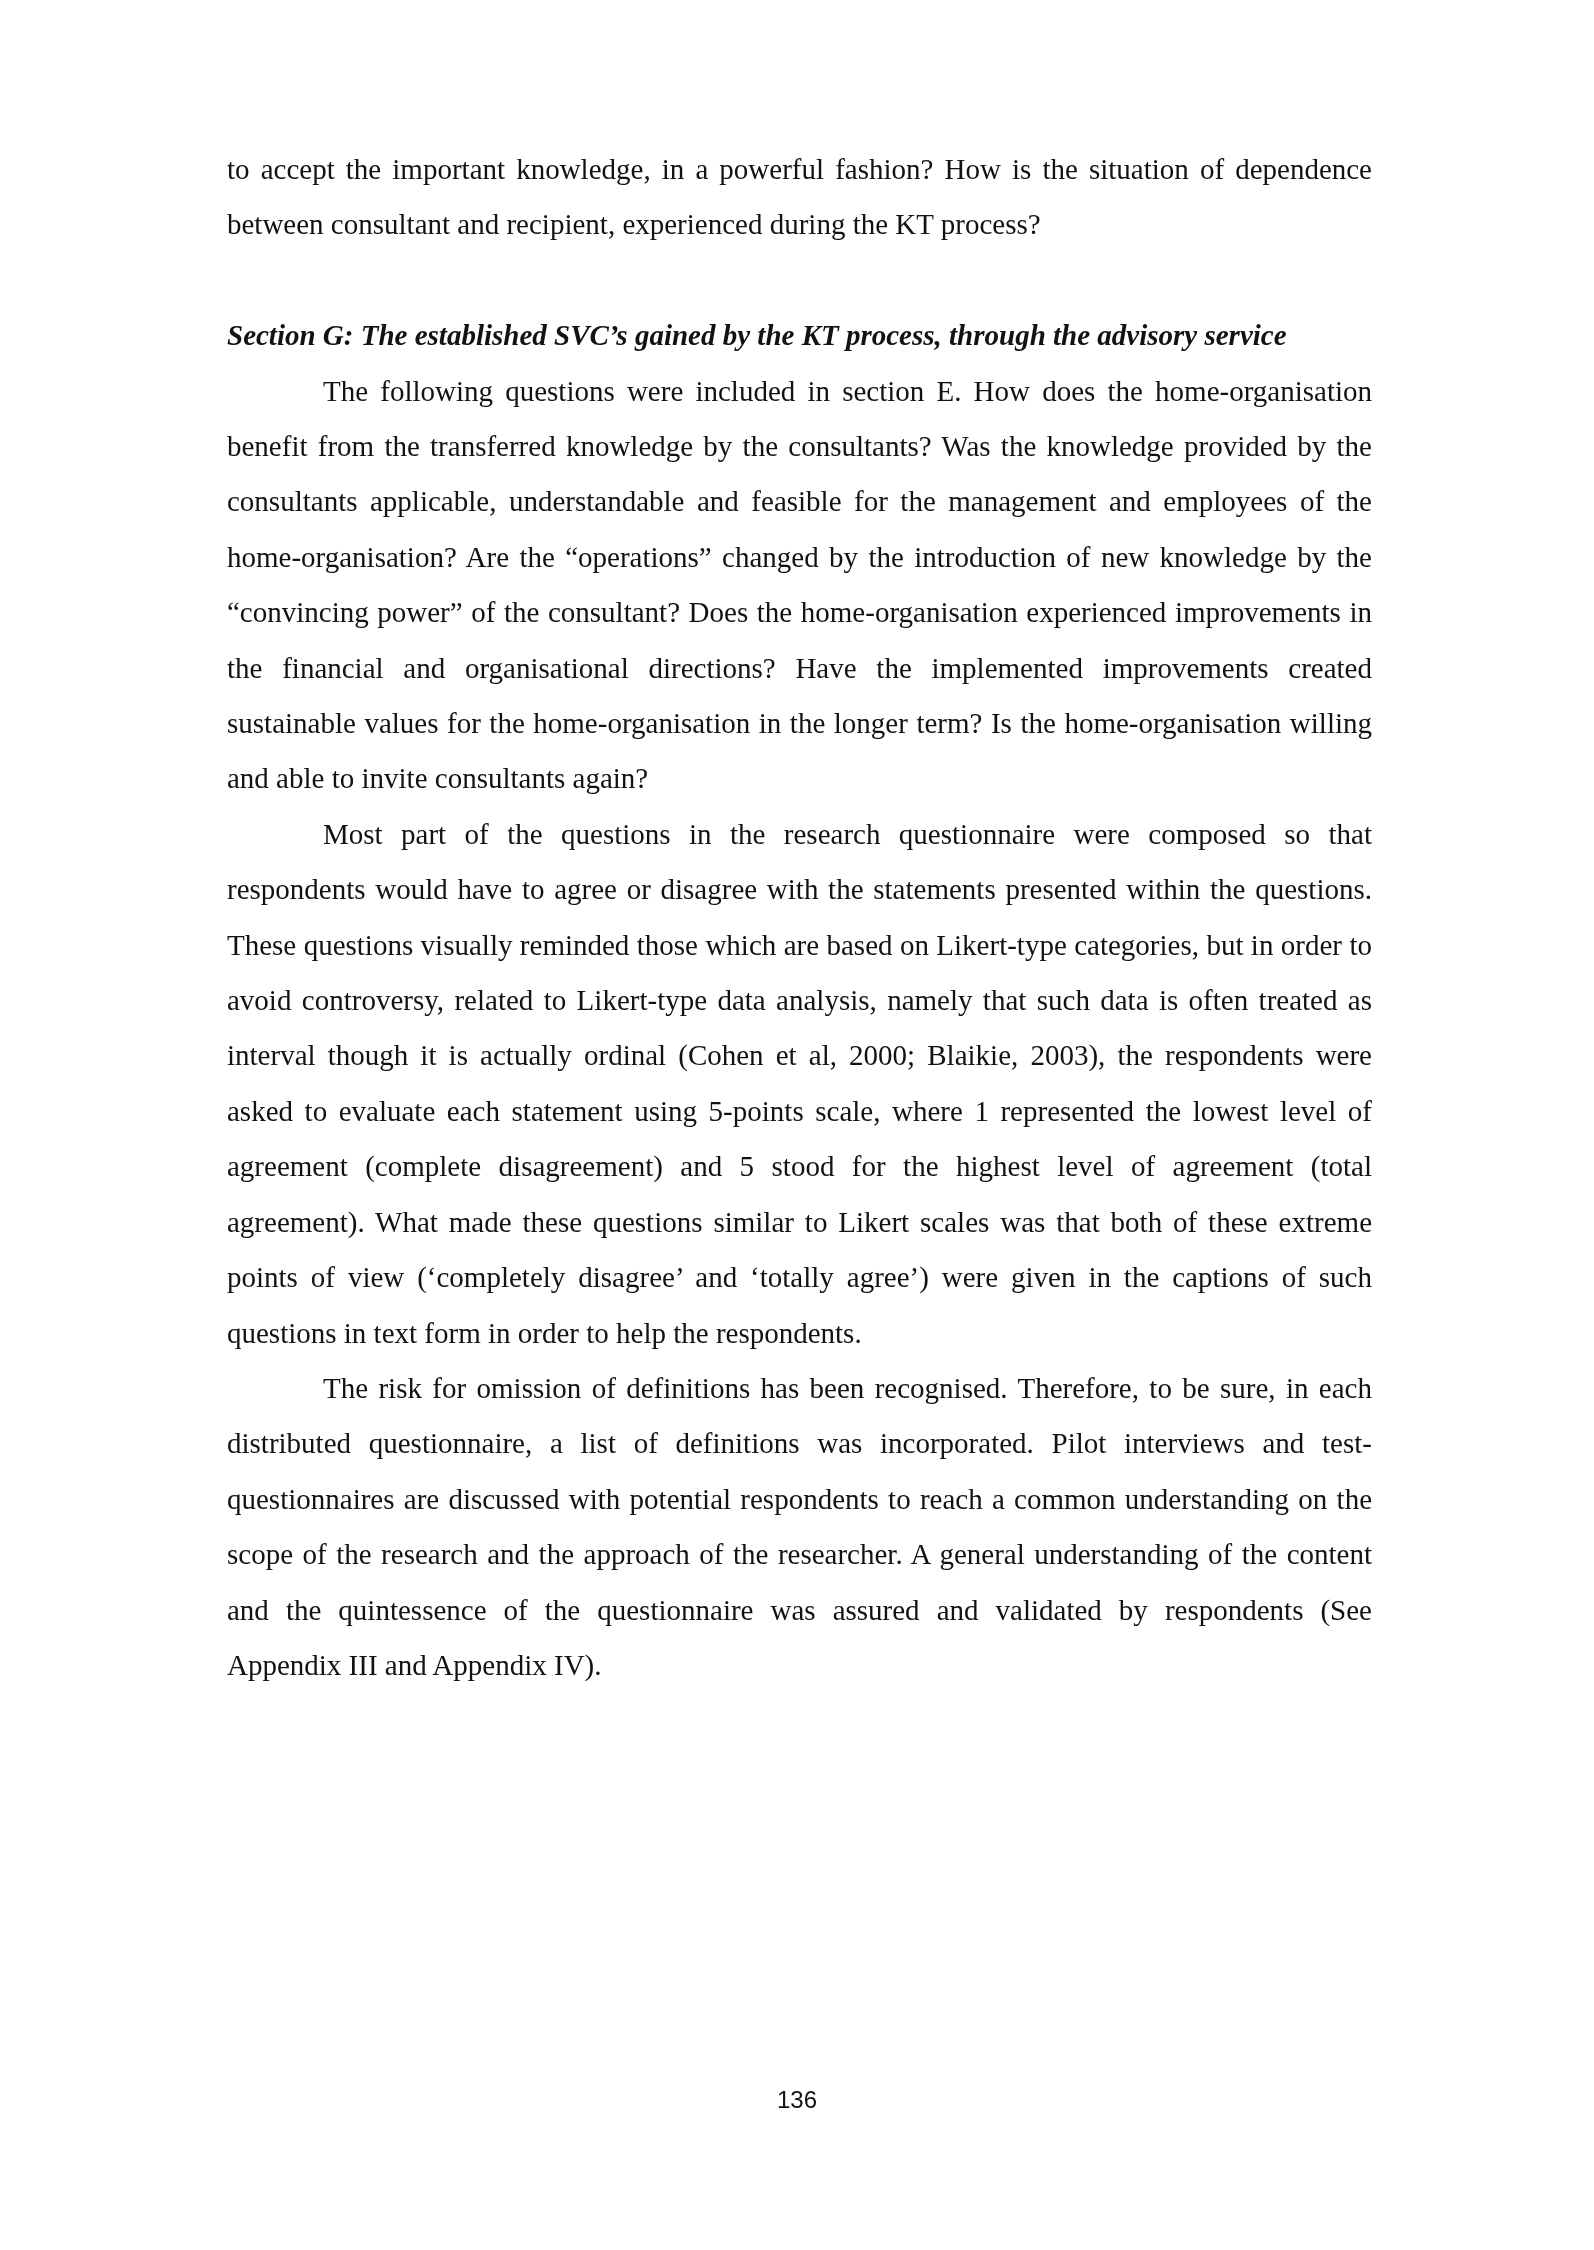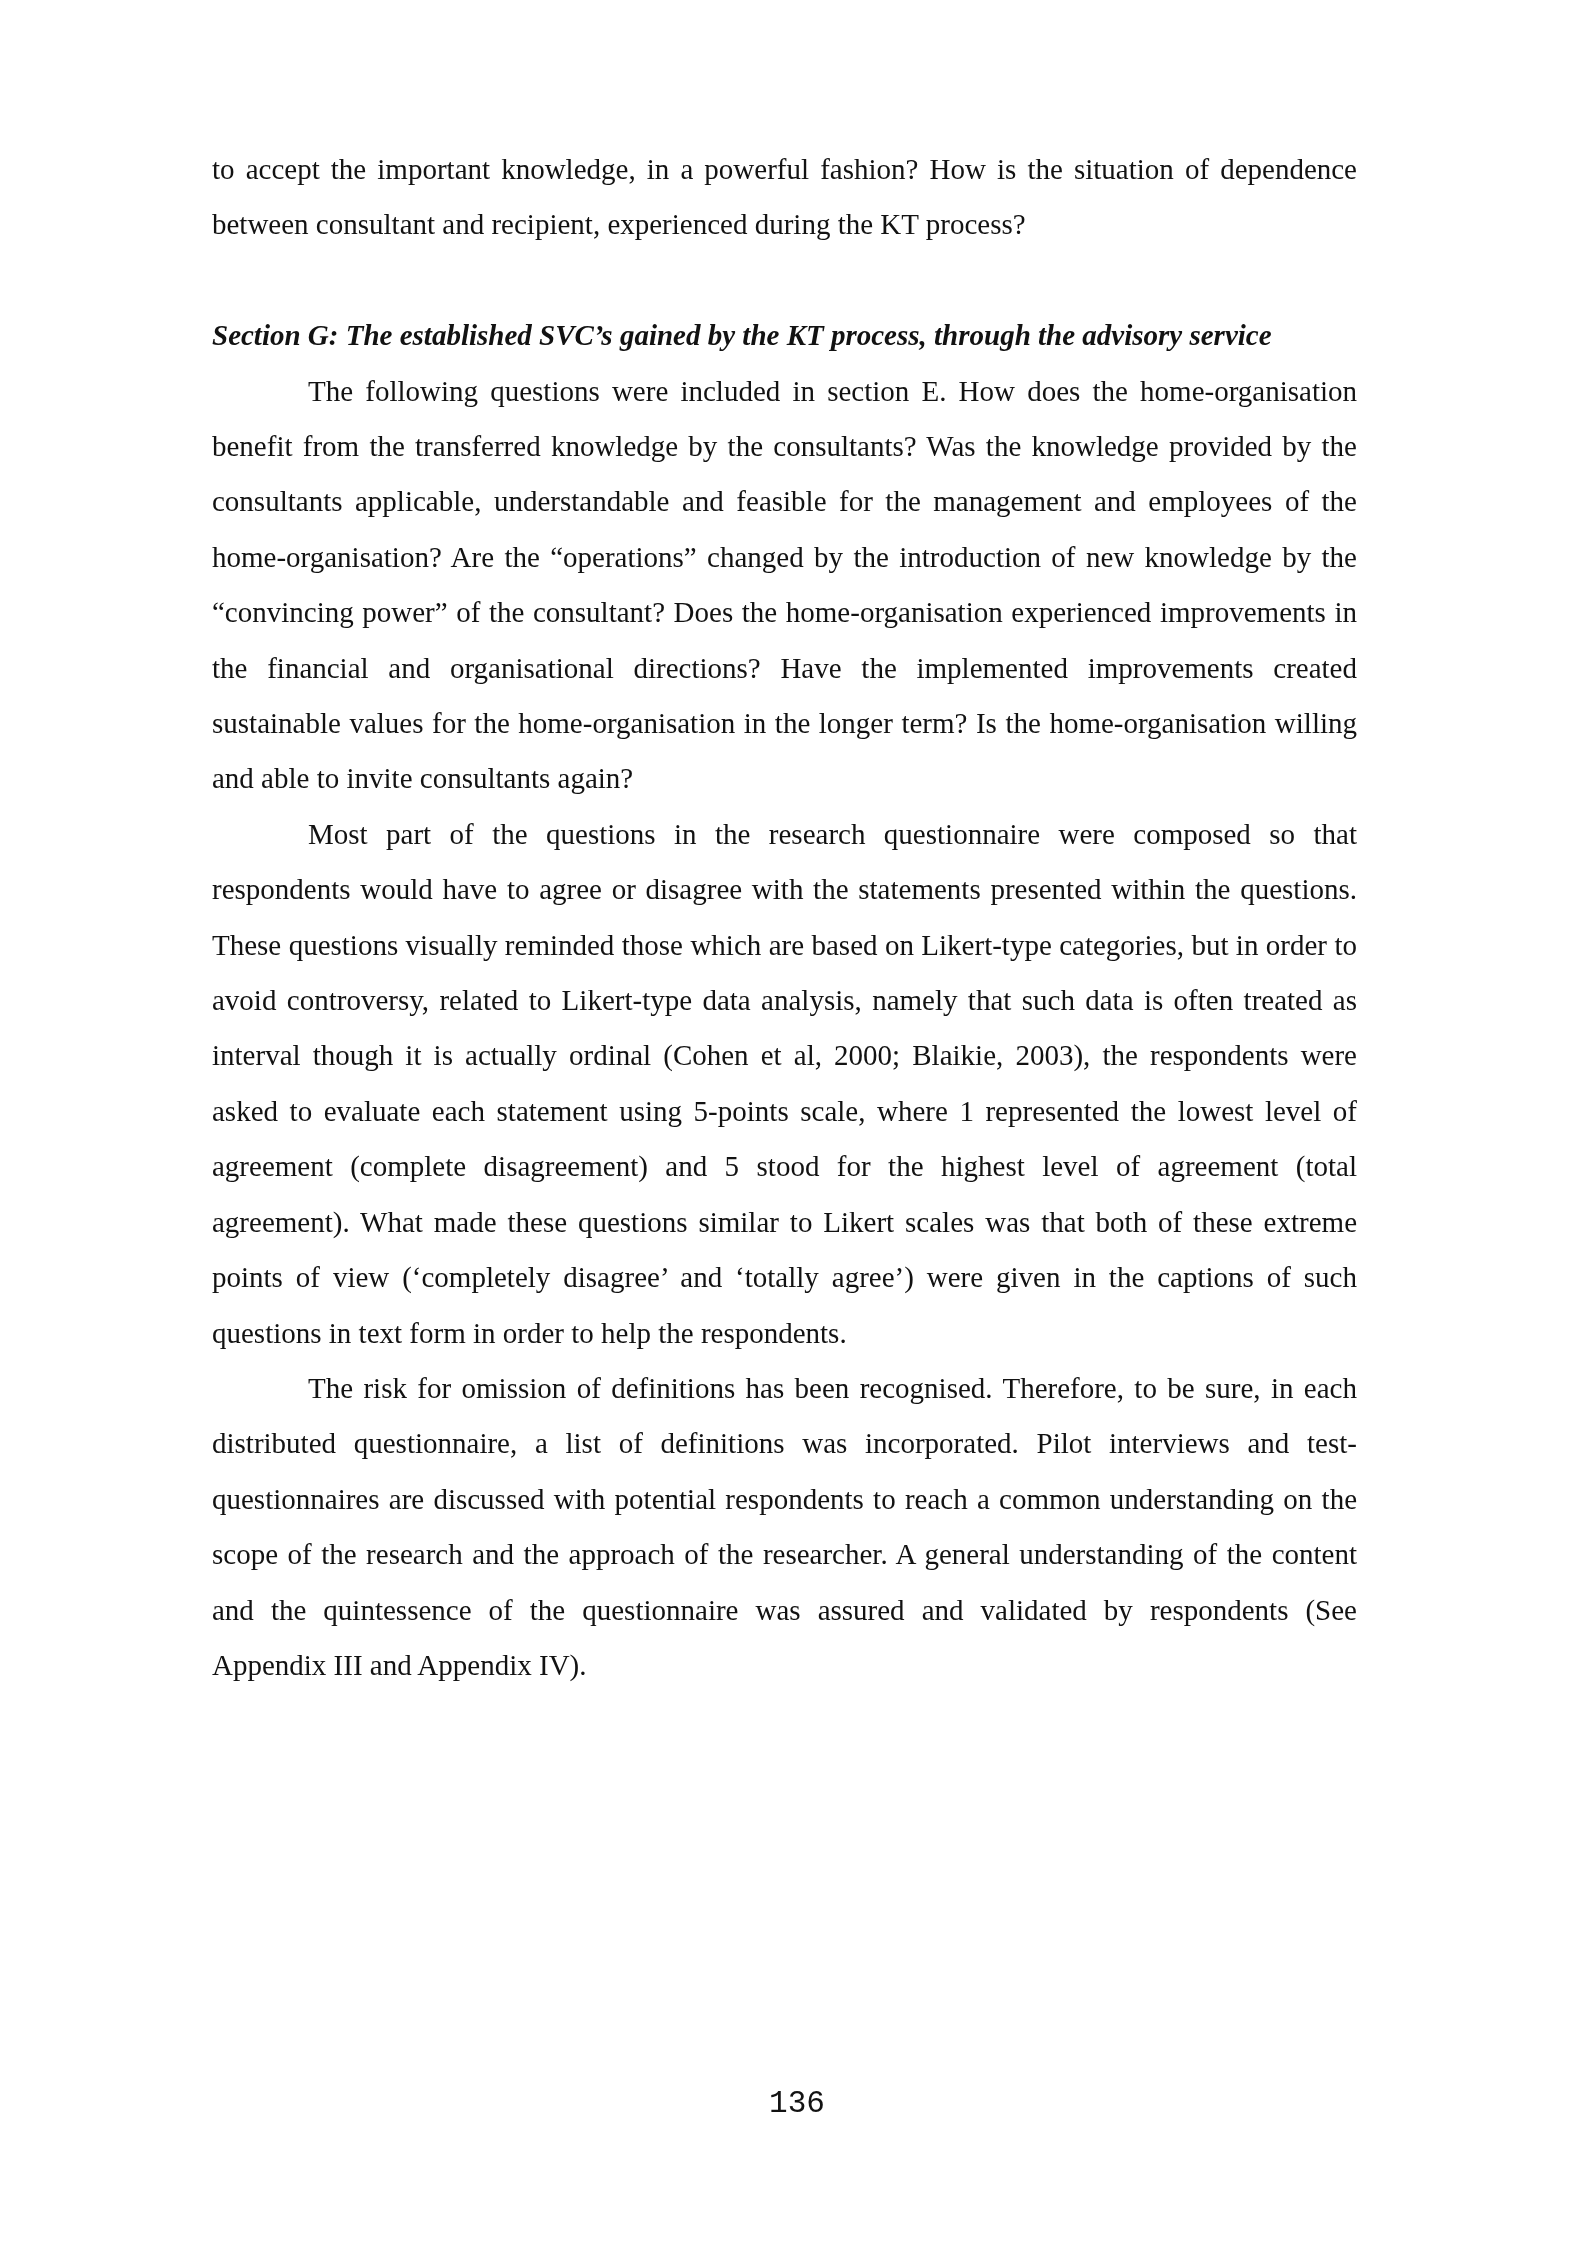--- a/index.html
+++ b/index.html
@@ -11,21 +11,21 @@
     position: relative;
     width: 1594px;
     height: 2250px;
     background: #ffffff;
     overflow: hidden;
     font-family: "Liberation Serif", serif;
     color: #121212;
   }
   .content {
     position: absolute;
-    left: 212px;
+    left: 227px;
     top: 142px;
     width: 1145px;
   }
   .content p {
     margin: 0;
     font-size: 29px;
     line-height: 55.4px;
     text-align: justify;
   }
   .section-heading {
@@ -38,22 +38,22 @@
   }
   .indent {
     text-indent: 96px;
   }
   .page-number {
     position: absolute;
     top: 2086px;
     left: 0;
     width: 100%;
     text-align: center;
-    font-family: Liberation Mono, monospace;
-    font-size: 31px;
+    font-family: Liberation Sans, sans-serif;
+    font-size: 24px;
     color: #121212;
   }
 </style>
 </head>
 <body>
 
 <div class="page">
 
   <div class="content">
 

